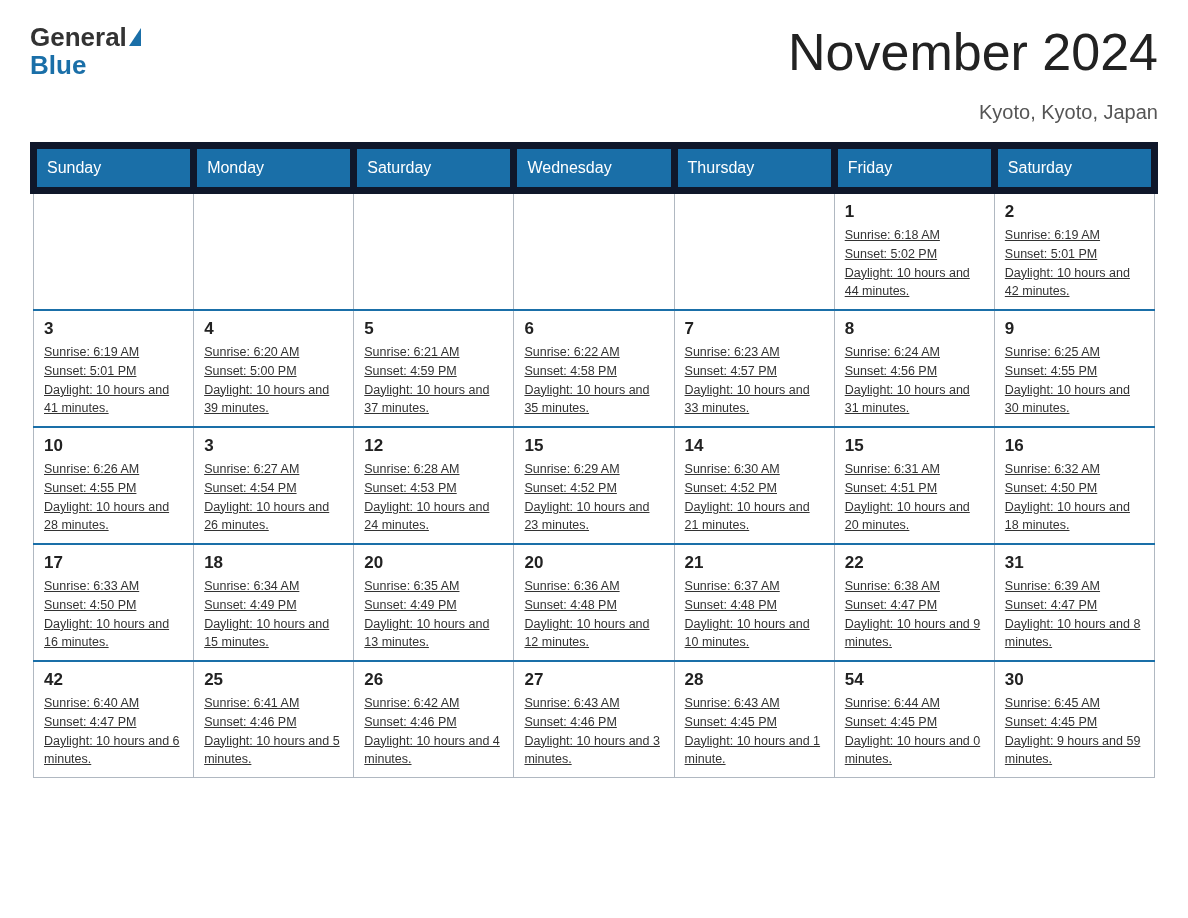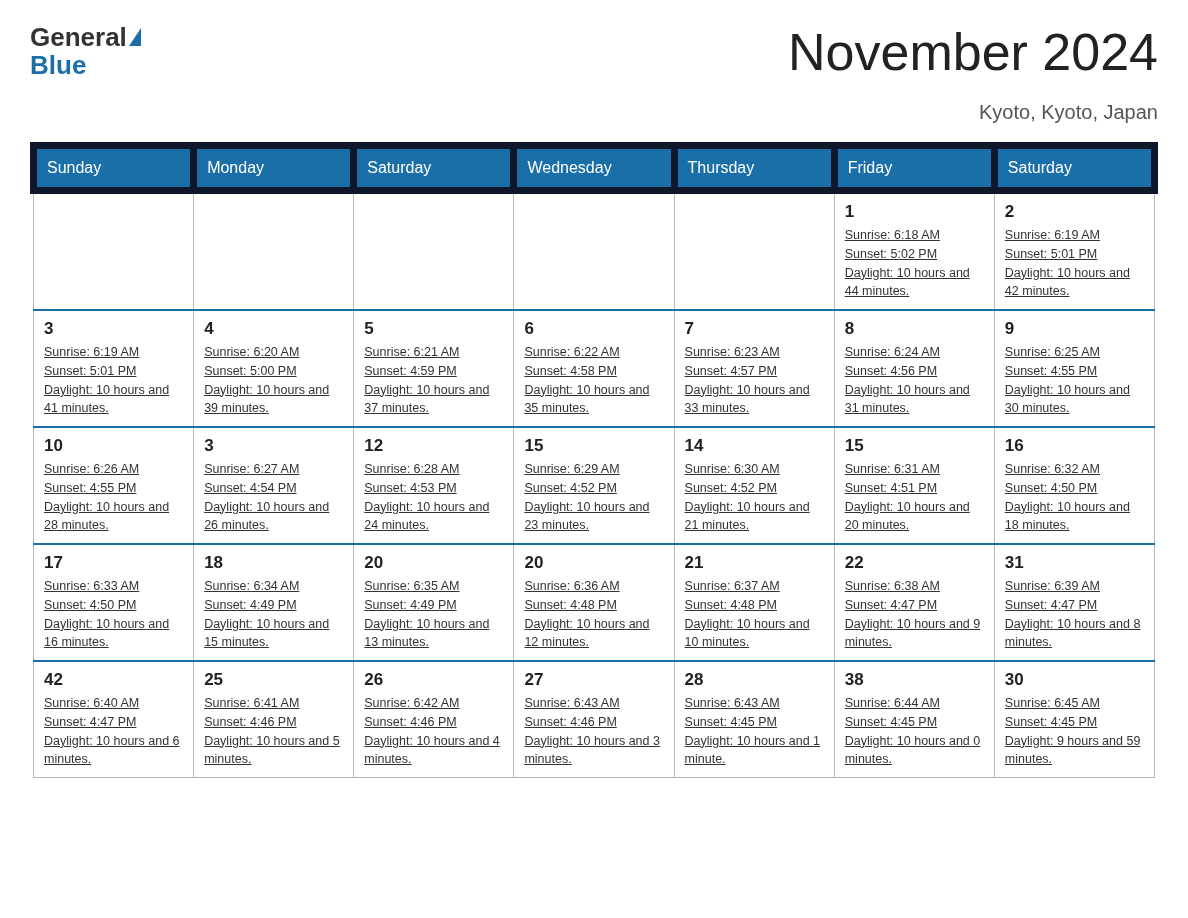--- a/index.html
+++ b/index.html
@@ -252,21 +252,21 @@
         </td>
         <td>
           <span class="day-num">27</span>
           <div class="day-info">Sunrise: 6:43 AM<br>Sunset: 4:46 PM<br>Daylight: 10 hours and 3 minutes.</div>
         </td>
         <td>
           <span class="day-num">28</span>
           <div class="day-info">Sunrise: 6:43 AM<br>Sunset: 4:45 PM<br>Daylight: 10 hours and 1 minute.</div>
         </td>
         <td>
-          <span class="day-num">38</span>
+          <span class="day-num">54</span>
           <div class="day-info">Sunrise: 6:44 AM<br>Sunset: 4:45 PM<br>Daylight: 10 hours and 0 minutes.</div>
         </td>
         <td>
           <span class="day-num">30</span>
           <div class="day-info">Sunrise: 6:45 AM<br>Sunset: 4:45 PM<br>Daylight: 9 hours and 59 minutes.</div>
         </td>
       </tr>
     </tbody>
 </table>
 

